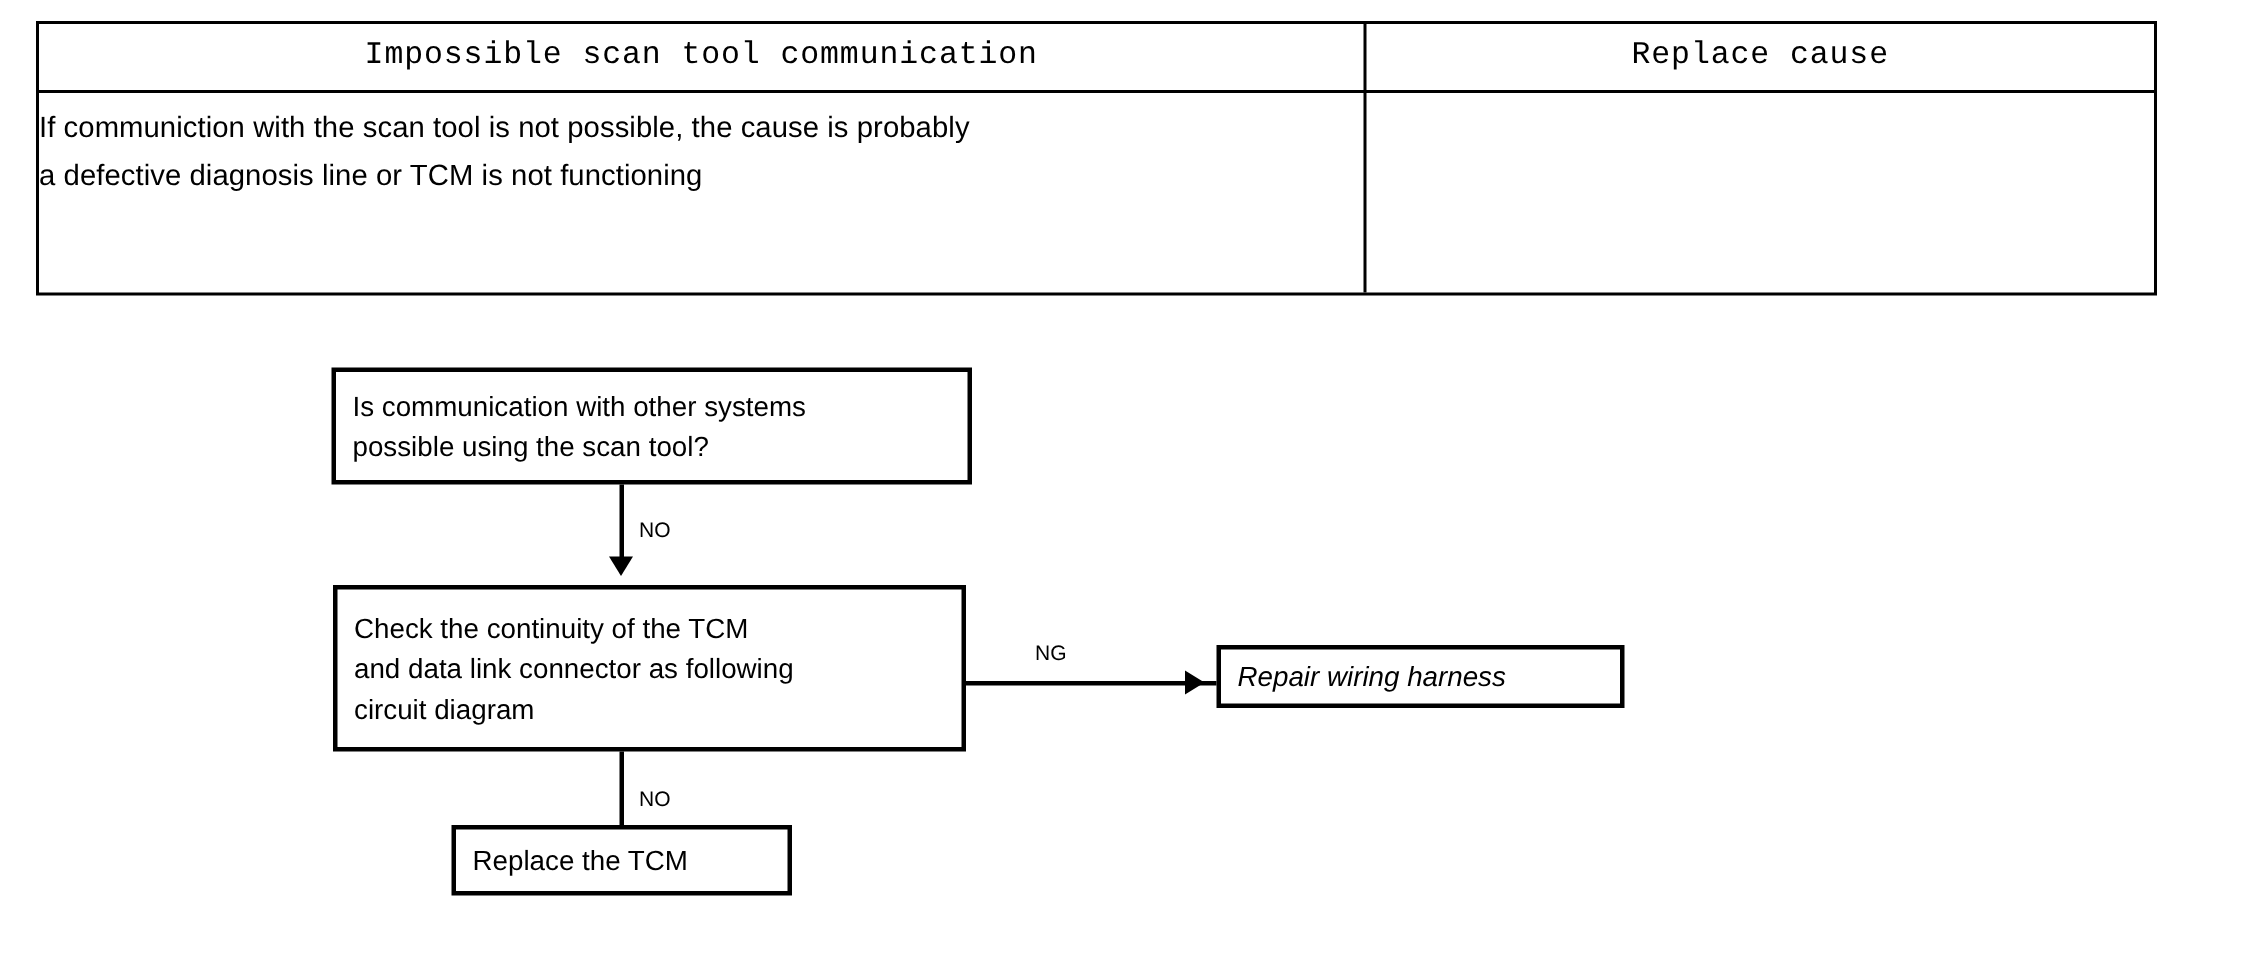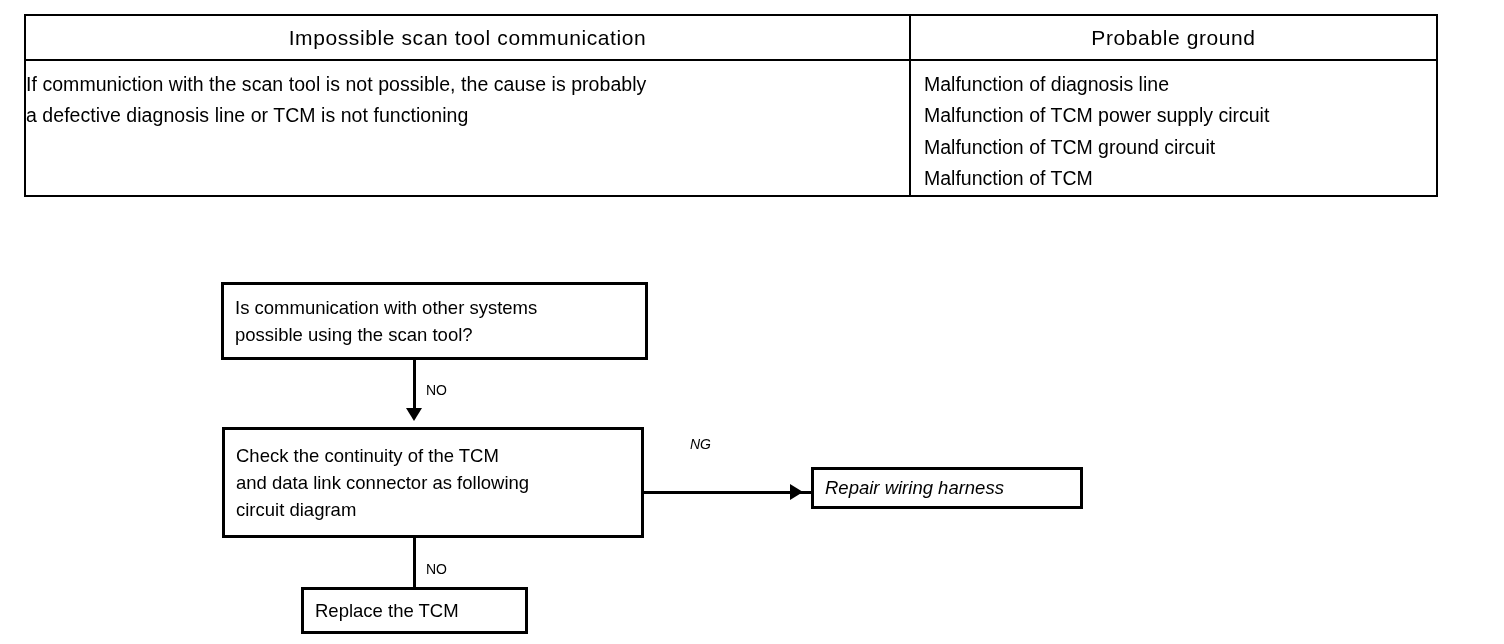--- a/index.html
+++ b/index.html
@@ -33,20 +33,21 @@
     display: flex;
     flex-direction: column;
   }
   .sym-row {
     display: flex;
     flex-direction: row;
   }
   .sym-row.head {
     height: 44px;
     border-bottom: 2px solid #000;
+    font-family: Liberation Mono, monospace;
   }
   .sym-row.body {
     flex: 1 1 auto;
   }
   .sym-cell-left {
     width: 885px;
     box-sizing: border-box;
     border-right: 2px solid #000;
     display: flex;
     align-items: center;
@@ -86,21 +87,20 @@
   }
   .cause-list li { white-space: nowrap; }
 
   
   .flow {
     position: absolute;
     left: 0;
     top: 0;
     width: 1504px;
     height: 468px;
-    margin-top: 37px;
   }
   .node {
     position: absolute;
     border: 3px solid #000;
     background: #fff;
     box-sizing: border-box;
     display: flex;
     align-items: center;
   }
   .node .node-text {
@@ -149,55 +149,47 @@
     line-height: 1;
     white-space: nowrap;
   }
 
   #edge1-line   { left: 413px; top: 323px; height: 53px; }
   #edge1-arrow  { left: 406px; top: 371px; }
   #edge1-label  { left: 426px; top: 346px; }
 
   #edge2-line   { left: 644px; top: 454px; width: 175px; }
   #edge2-arrow  { left: 790px; top: 447px; }
-  #edge2-label  { left: 690px; top: 400px; font-style: italic; }
+  #edge2-label  { left: 690px; top: 428px; }
 
   #edge3-line   { left: 413px; top: 501px; height: 60px; }
   #edge3-arrow  { left: 406px; top: 556px; }
   #edge3-label  { left: 426px; top: 525px; }
 </style>
 </head>
 <body>
 
 <div id="page">
 
   <div class="sym-table">
 
     <div class="sym-row head">
       <div class="sym-cell-left">
         <span class="head-text">Impossible scan tool communication</span>
       </div>
       <div class="sym-cell-right">
-        <span class="head-text">Probable ground</span>
+        <span class="head-text">Replace cause</span>
       </div>
     </div>
 
     <div class="sym-row body">
       <div class="sym-cell-left">
         <div class="body-text" style="white-space: pre-line;">If communiction with the scan tool is not possible, the cause is probably
 a defective diagnosis line or TCM is not functioning</div>
       </div>
-      <div class="sym-cell-right">
-        <ul class="cause-list">
-          <li>Malfunction of diagnosis line</li>
-          <li>Malfunction of TCM power supply circuit</li>
-          <li>Malfunction of TCM ground circuit</li>
-          <li>Malfunction of TCM</li>
-        </ul>
-      </div>
     </div>
 
   </div>
 
   <div class="flow">
 
     <div class="node" id="node-question">
       <span class="node-text">Is communication with other systems
 possible using the scan tool?</span>
     </div>

